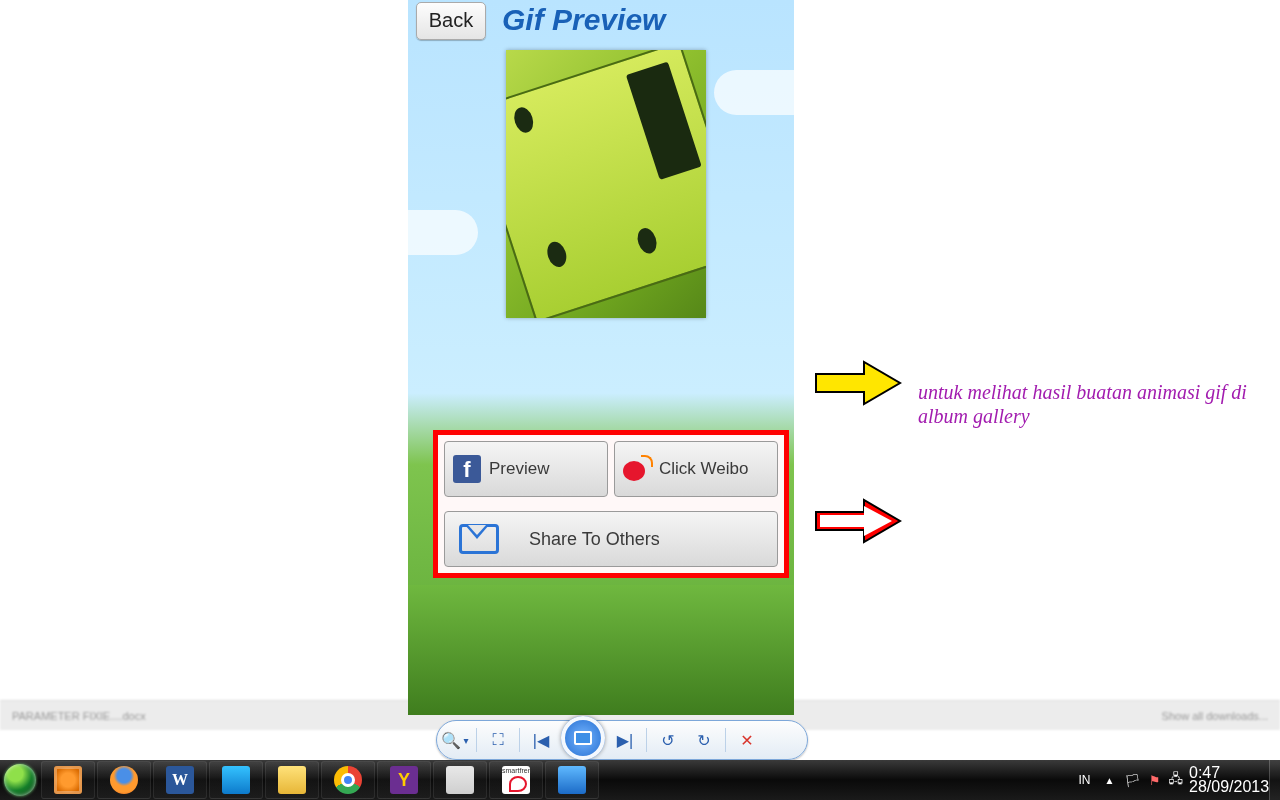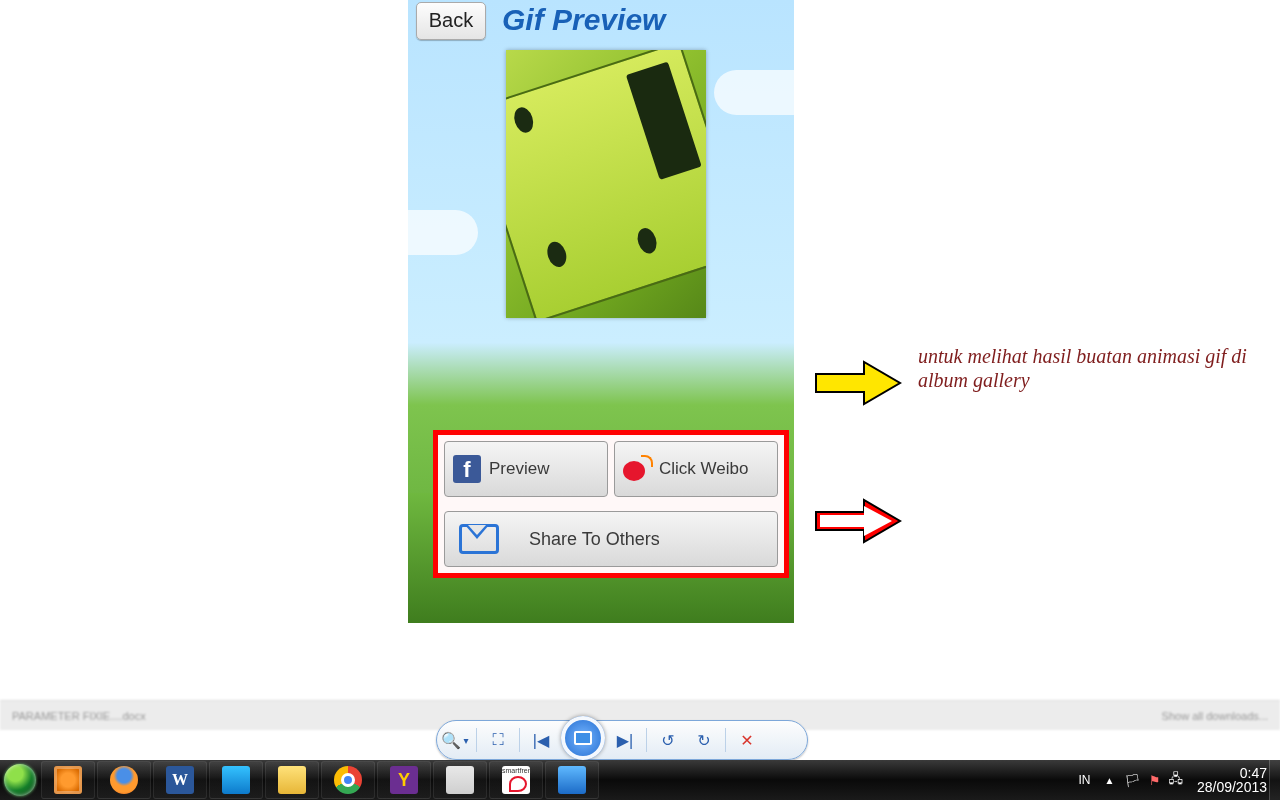--- a/index.html
+++ b/index.html
@@ -1,19 +1,19 @@
 <!DOCTYPE html>
 <html><head>
 <meta charset="utf-8">
 <style>
   html,body{margin:0;padding:0;width:1280px;height:800px;font-family:Arial,Helvetica,sans-serif;overflow:hidden;background:#fff}
   .canvas{position:relative;width:1280px;height:800px}
 
   
-  .phone{position:absolute;left:408px;top:0;width:386px;height:623px;
+  .phone{position:absolute;left:408px;top:0;width:386px;height:715px;
          background:linear-gradient(#b9e4ff 0%,#cbeeff 55%,#7ec44e 65%,#5aa532 100%);overflow:hidden}
   .phone-header{position:relative;height:46px}
   .back-btn{position:absolute;left:8px;top:2px;width:68px;height:36px;background:linear-gradient(#fdfdfd,#e5e5e5);
             border:1px solid #aaa;border-radius:5px;font:20px/34px Arial;text-align:center;color:#222;box-shadow:0 1px 1px rgba(0,0,0,.25)}
   .title{position:absolute;left:94px;top:0;font:italic 600 30px/40px 'Segoe UI',Arial;color:#1961b7}
   .gif-preview{position:absolute;left:98px;top:50px;width:200px;height:268px;
                background:linear-gradient(135deg,#b8d94a 0%,#8fbf2e 40%,#72a820 70%,#568818 100%);
                box-shadow:0 0 4px rgba(0,0,0,.3);overflow:hidden}
   .pcb{position:absolute;left:-10px;top:20px;width:220px;height:220px;transform:rotate(-18deg);
        background:linear-gradient(#d5ea5c,#a8cf32);border:2px solid #4a6b14;border-radius:6px}
@@ -41,21 +41,21 @@
                 border:1px solid #9a9a9a;border-radius:4px;display:flex;align-items:center;font:18px Arial;color:#3a3a3a;box-sizing:border-box}
   .mail-ico{width:34px;height:24px;border:3px solid #2b74d6;border-radius:4px;margin:0 30px 0 14px;position:relative}
   .mail-ico::before{content:"";position:absolute;left:3px;top:-2px;width:0;height:0;border-left:12px solid transparent;border-right:12px solid transparent;border-top:14px solid #2b74d6}
   .mail-ico::after{content:"";position:absolute;left:6px;top:-2px;width:0;height:0;border-left:9px solid transparent;border-right:9px solid transparent;border-top:10px solid #e7e7e7}
 
   .grass-bottom{position:absolute;left:0;right:0;bottom:0;height:130px;
                 background:linear-gradient(#6fb83f,#3f7d1e)}
   .cloud{position:absolute;width:120px;height:45px;background:rgba(255,255,255,.7);border-radius:50px}
   .cl1{right:-40px;top:70px}.cl2{left:-50px;top:210px}
   .caption{position:absolute;font:italic 20px/24px Georgia,'Times New Roman',serif}
-  .cap-a{left:918px;top:344px;color:#7f1d1d}
+  .cap-a{left:918px;top:380px;color:#a21caf}
   .cap-b{left:918px;top:500px;color:#c0392b}
 
   
   .player{position:absolute;left:436px;top:720px;width:370px;height:38px;
           background:linear-gradient(#fdfdfd,#e3ecf5);border:1px solid #7da7d9;border-radius:20px;
           display:flex;align-items:center;box-shadow:0 1px 2px rgba(0,0,0,.25)}
   .p-btn{flex:0 0 auto;width:32px;height:28px;margin:0 2px;display:flex;align-items:center;justify-content:center;
          color:#2b5fae;font-size:16px;border-radius:4px}
   .p-div{width:1px;height:24px;background:#bcd1e8;margin:0 3px}
   .p-big{width:44px;height:44px;border-radius:50%;background:radial-gradient(#76b6ff,#1560c8);
@@ -87,21 +87,21 @@
   .ico-ym{background:#6b2e91;color:#ffcc00;font:bold 18px/28px Arial;text-align:center}
   .ico-paint{background:linear-gradient(#e8e8e8,#cfcfcf)}
   .ico-sf{background:#fff;color:#e6162d;position:relative;font:7px/10px Arial;text-align:center;color:#333}
   .ico-sf::after{content:"";position:absolute;left:7px;bottom:2px;width:14px;height:12px;border:2px solid #e6162d;border-radius:50% 50% 50% 0}
   .ico-app{background:linear-gradient(#5fb9ff,#1c6bc7)}
   .tray{margin-left:auto;display:flex;align-items:center;height:100%;color:#fff;font:12px 'Segoe UI',Arial}
   .tray-lang{padding:0 8px}
   .tray-up{padding:0 6px;font-size:10px}
   .tray-ico{padding:0 4px;font-size:13px}
   .tray-icon-red{color:#ff6a6a}
-  .clock{width:78px;text-align:right;font-size:14px;line-height:14px;padding:0 2px}
+  .clock{width:78px;text-align:left;font-size:16px;line-height:14px;padding:0 2px}
   .showdt{width:10px;height:40px;border-left:1px solid rgba(255,255,255,.2);background:rgba(255,255,255,.04)}
 
   
   svg.an-arrow{position:absolute;overflow:visible}
 </style>
 </head>
 <body>
 
 <div class="canvas">
 

